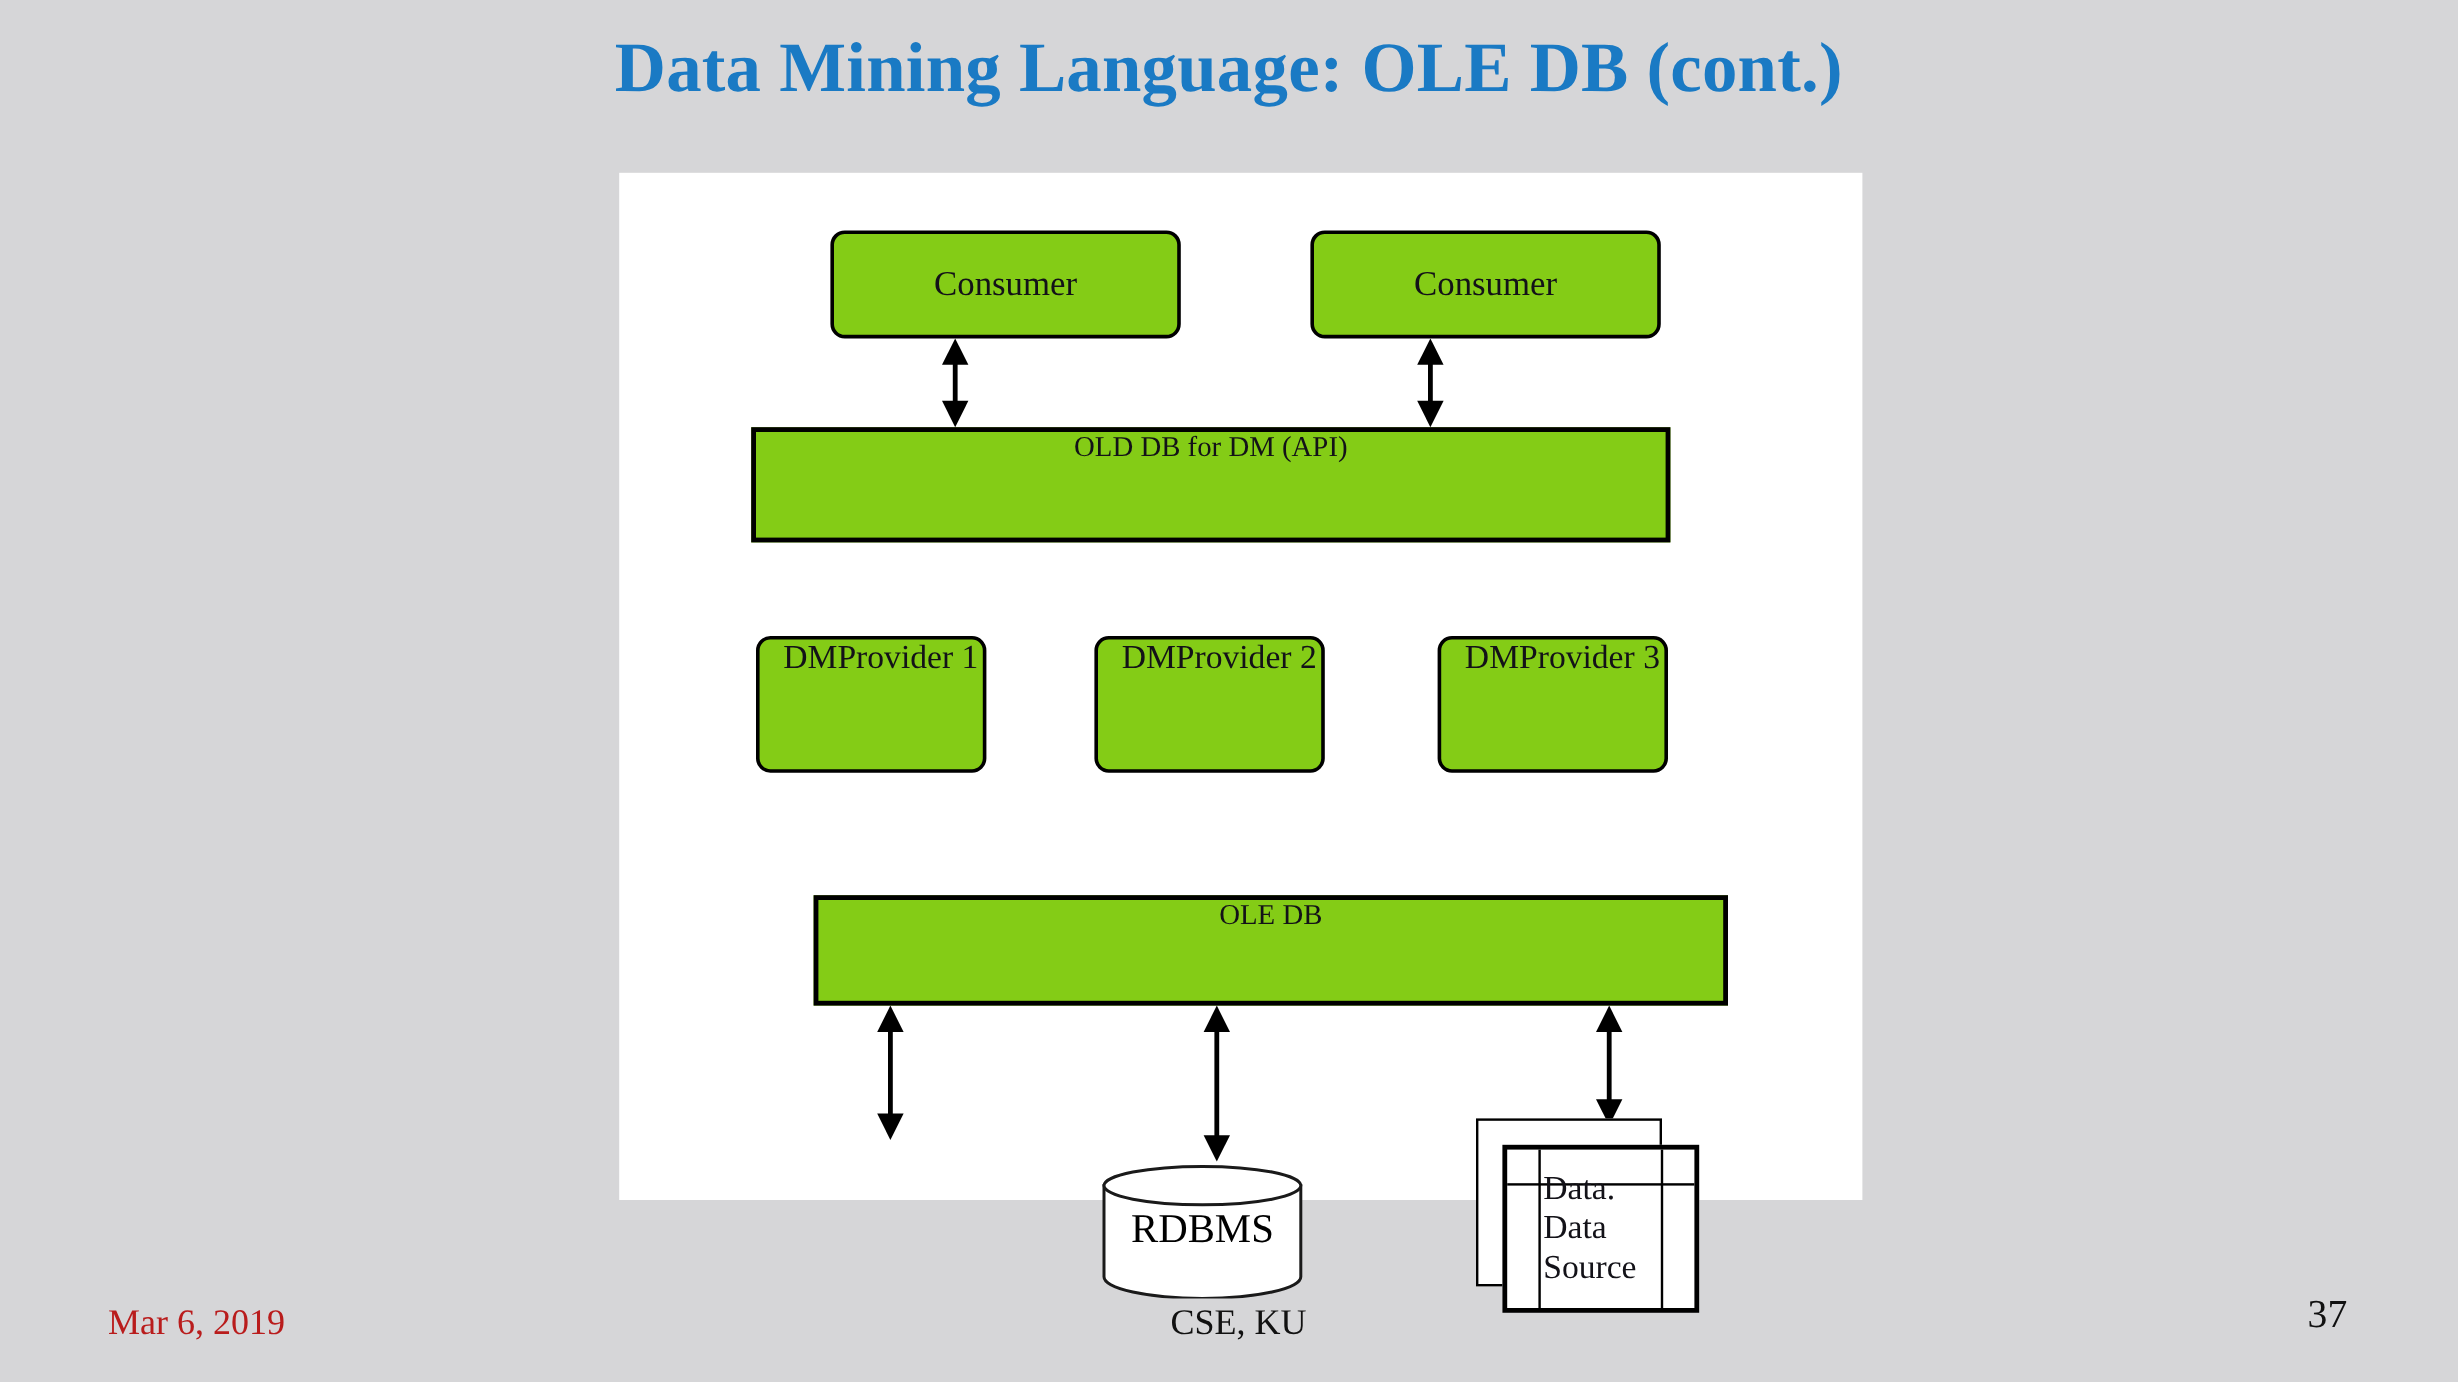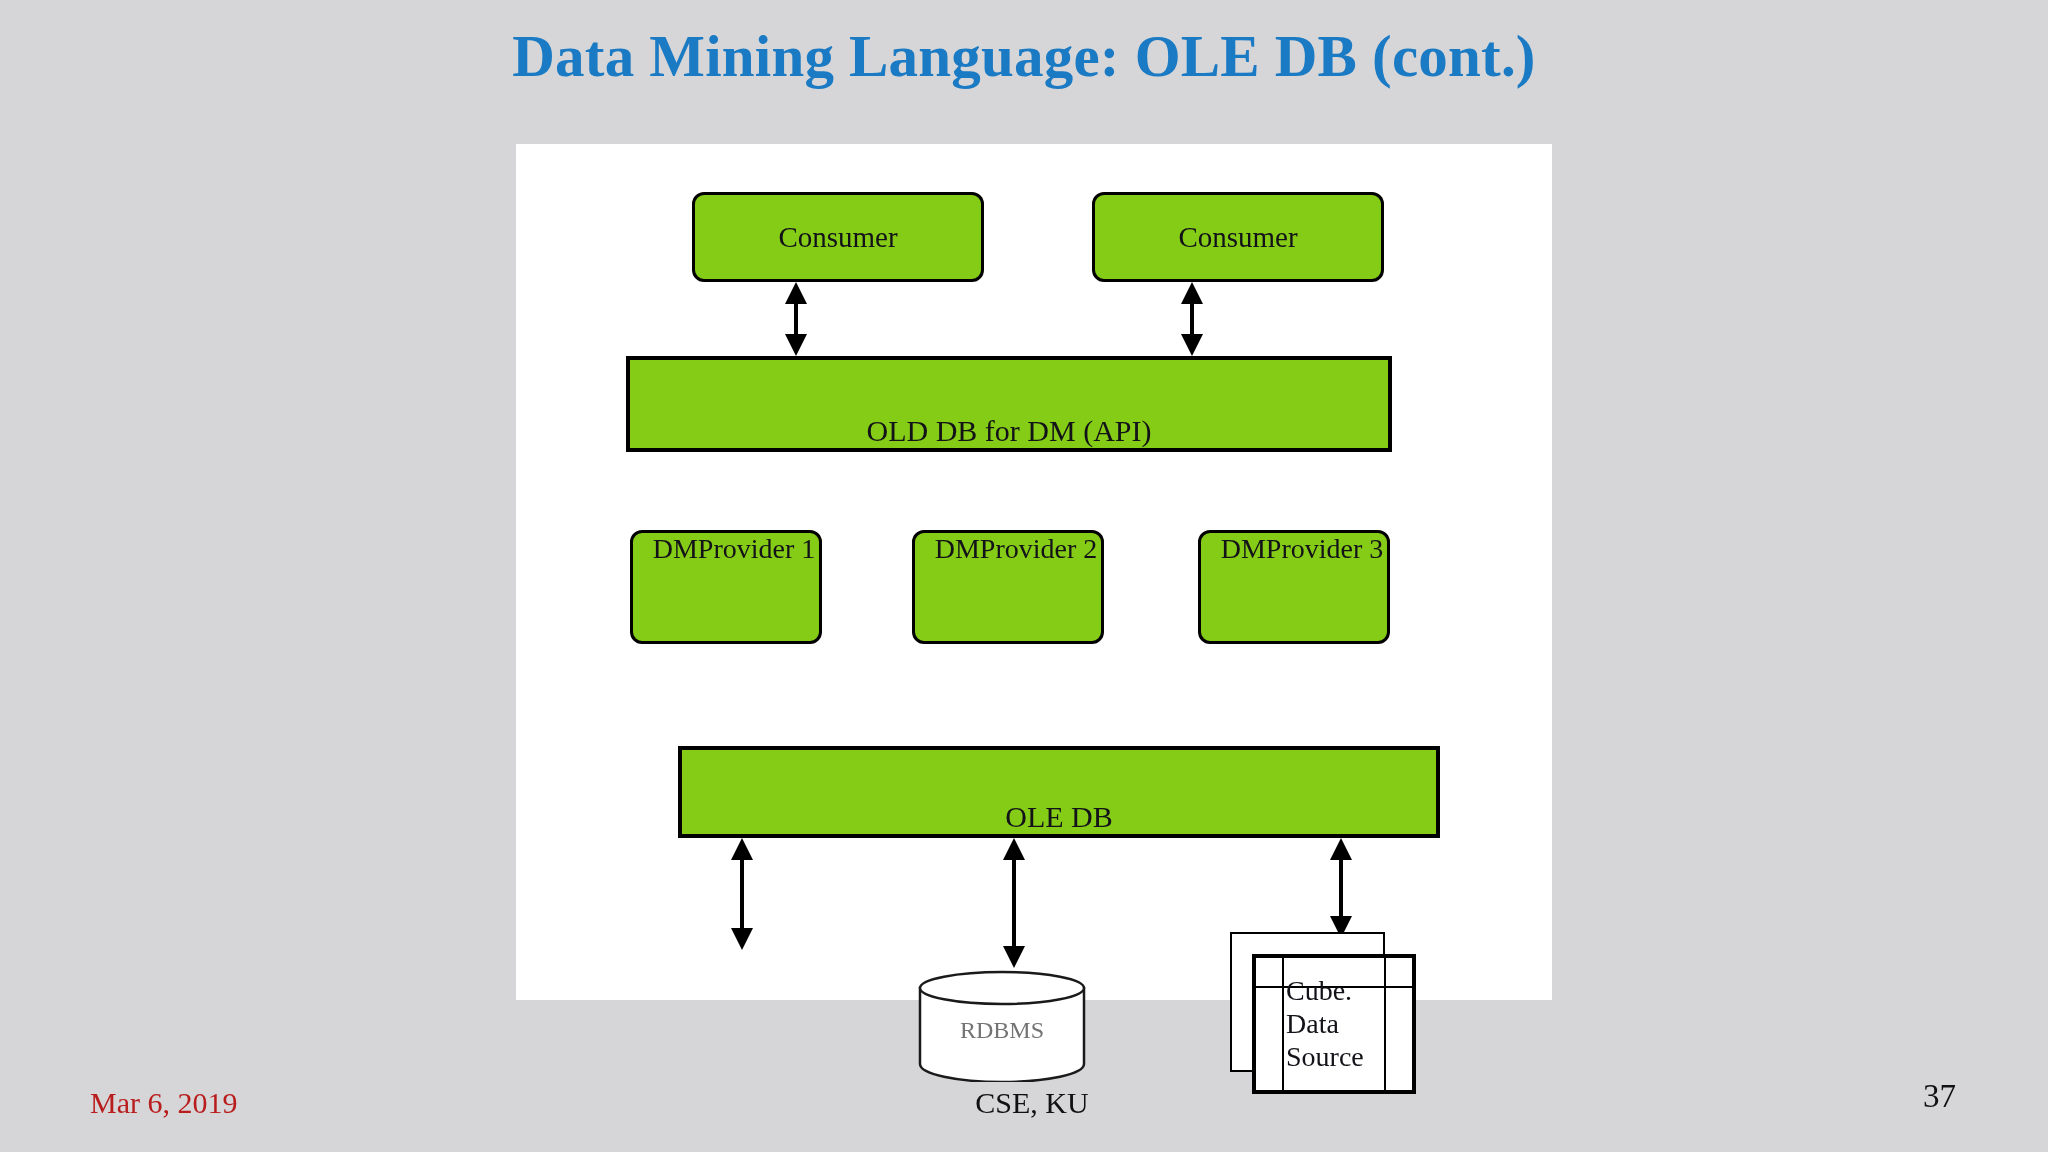--- a/index.html
+++ b/index.html
@@ -68,23 +68,23 @@
 
   .consumer-box {
     display: flex;
     align-items: center;
     justify-content: center;
     font-size: 29px;
   }
 
   .bar-box {
     display: flex;
-    align-items: flex-end;
+    align-items: flex-start;
     justify-content: center;
-    font-size: 30px;
+    font-size: 24px;
     border-width: 4px;
   }
 
   .provider-box {
     display: flex;
     justify-content: center;
     padding-left: 16px;
     font-size: 28px;
     line-height: 1.16;
   }
@@ -138,22 +138,22 @@
   .cylinder {
     position: absolute;
   }
   .cylinder svg { display: block; }
   .cylinder .cyl-label {
     position: absolute;
     left: 0;
     right: 0;
     bottom: 38px;
     text-align: center;
-    font-size: 24px;
-    color: #737373;
+    font-size: 34px;
+    color: #000000;
   }
 
   
   .datasource {
     position: absolute;
   }
   .ds-back {
     position: absolute;
     left: 0;
     top: 0;
@@ -314,21 +314,21 @@
       </div>
 
       <div class="datasource" style="left:714px; top:788px; width:196px; height:170px;">
         <div class="ds-back"></div>
         <div class="ds-front">
           <span class="vline l"></span>
           <span class="vline r"></span>
           <span class="hline"></span>
         </div>
         <div class="ds-label">
-          <div>Cube.</div>
+          <div>Data.</div>
           <div>Data</div>
           <div>Source</div>
         </div>
       </div>
 
     </div>
   </div>
 
   <div class="footer">
     <span class="footer-date">Mar 6, 2019</span>

